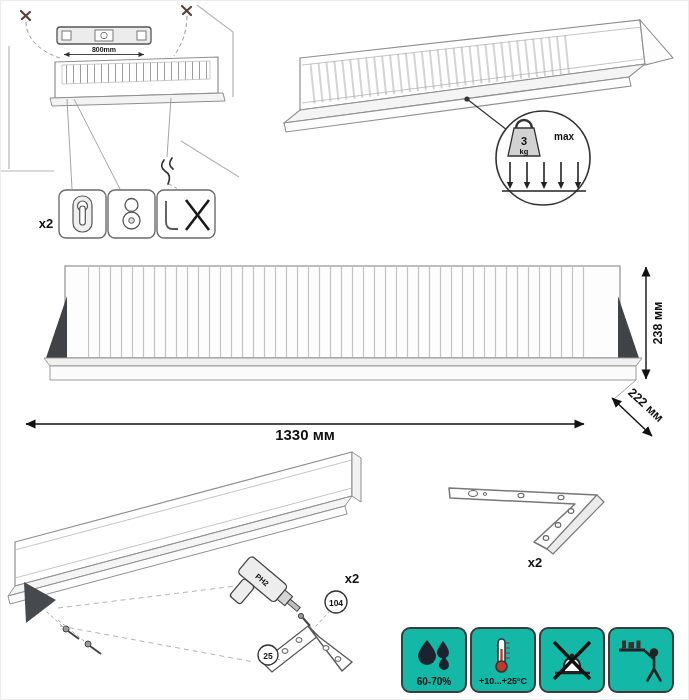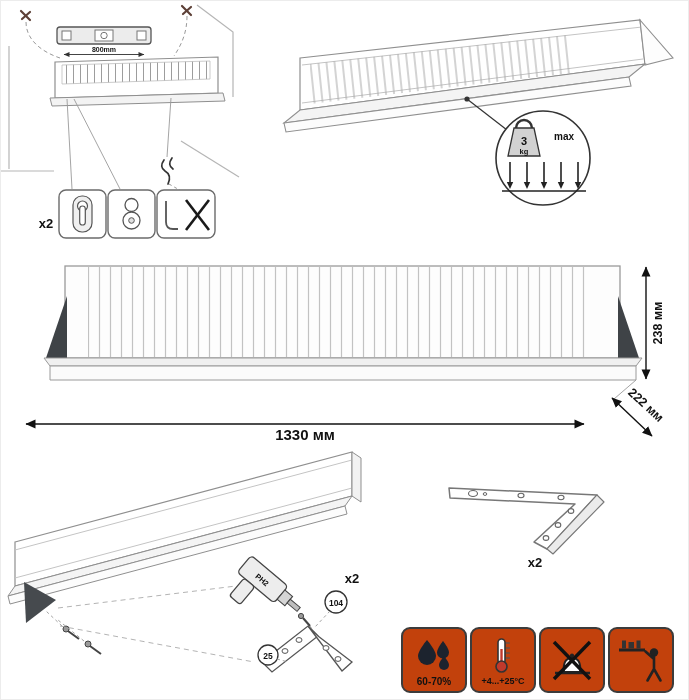--- a/index.html
+++ b/index.html
@@ -2,21 +2,21 @@
 <html><head>
 <meta charset="utf-8">
 <style>
   * { margin:0; padding:0; box-sizing:border-box; }
   html, body { background:#ffffff; }
   body { font-family:"Liberation Sans","DejaVu Sans",sans-serif; }
   #canvas { position:relative; width:689px; height:700px; background:#fff; overflow:hidden; box-shadow: inset 0 0 0 1px #ececec; }
   .abs { position:absolute; }
   svg text { font-family:"Liberation Sans","DejaVu Sans",sans-serif; fill:#111; }
   .care-row { position:absolute; left:401px; top:627px; display:flex; gap:3px; }
-  .care-box { width:66px; height:66px; border:2px solid #3c3c3c; border-radius:9px; background:#c2410c;
+  .care-box { width:66px; height:66px; border:2px solid #3c3c3c; border-radius:9px; background:#14b8a6;
               display:flex; flex-direction:column; align-items:center; justify-content:flex-end; padding:4px 1px; }
   .care-box .ic { flex:1; display:flex; align-items:center; justify-content:center; width:100%; }
   .care-label { font-size:10px; font-weight:bold; color:#111; line-height:11px; white-space:nowrap; }
   .care-label.sm { font-size:9px; }
 </style>
 </head>
 <body>
 
 <div id="canvas">
 
@@ -273,21 +273,21 @@
         <svg width="24" height="36" viewBox="0 0 24 36">
           <line x1="15" y1="6" x2="19" y2="6" stroke="#555" stroke-width="1.2"></line>
           <line x1="15" y1="11" x2="19" y2="11" stroke="#555" stroke-width="1.2"></line>
           <line x1="15" y1="16" x2="19" y2="16" stroke="#555" stroke-width="1.2"></line>
           <line x1="15" y1="21" x2="19" y2="21" stroke="#555" stroke-width="1.2"></line>
           <rect x="7" y="2" width="7" height="25" rx="3.5" fill="#fff" stroke="#333" stroke-width="1.6"></rect>
           <rect x="9.3" y="12" width="2.4" height="17" fill="#c0392b"></rect>
           <circle cx="10.5" cy="29.5" r="5.5" fill="#c0392b" stroke="#333" stroke-width="1.6"></circle>
         </svg>
       </div>
-      <div class="care-label sm">+4...+25°C</div>
+      <div class="care-label sm">+10...+25°C</div>
     </div>
     <div class="care-box">
       <div class="ic">
         <svg width="46" height="44" viewBox="0 0 46 44">
           <line x1="6" y1="35" x2="41" y2="35" stroke="#222" stroke-width="2.6"></line>
           <path d="M15,34 q-1.5,-14 8,-14 q9.5,0 8,14 Z" fill="#fff" stroke="#222" stroke-width="2"></path>
           <circle cx="23" cy="17.5" r="2.1" fill="#222"></circle>
           <line x1="5" y1="4" x2="41" y2="41" stroke="#111" stroke-width="3.4"></line>
           <line x1="41" y1="4" x2="5" y2="41" stroke="#111" stroke-width="3.4"></line>
         </svg>

